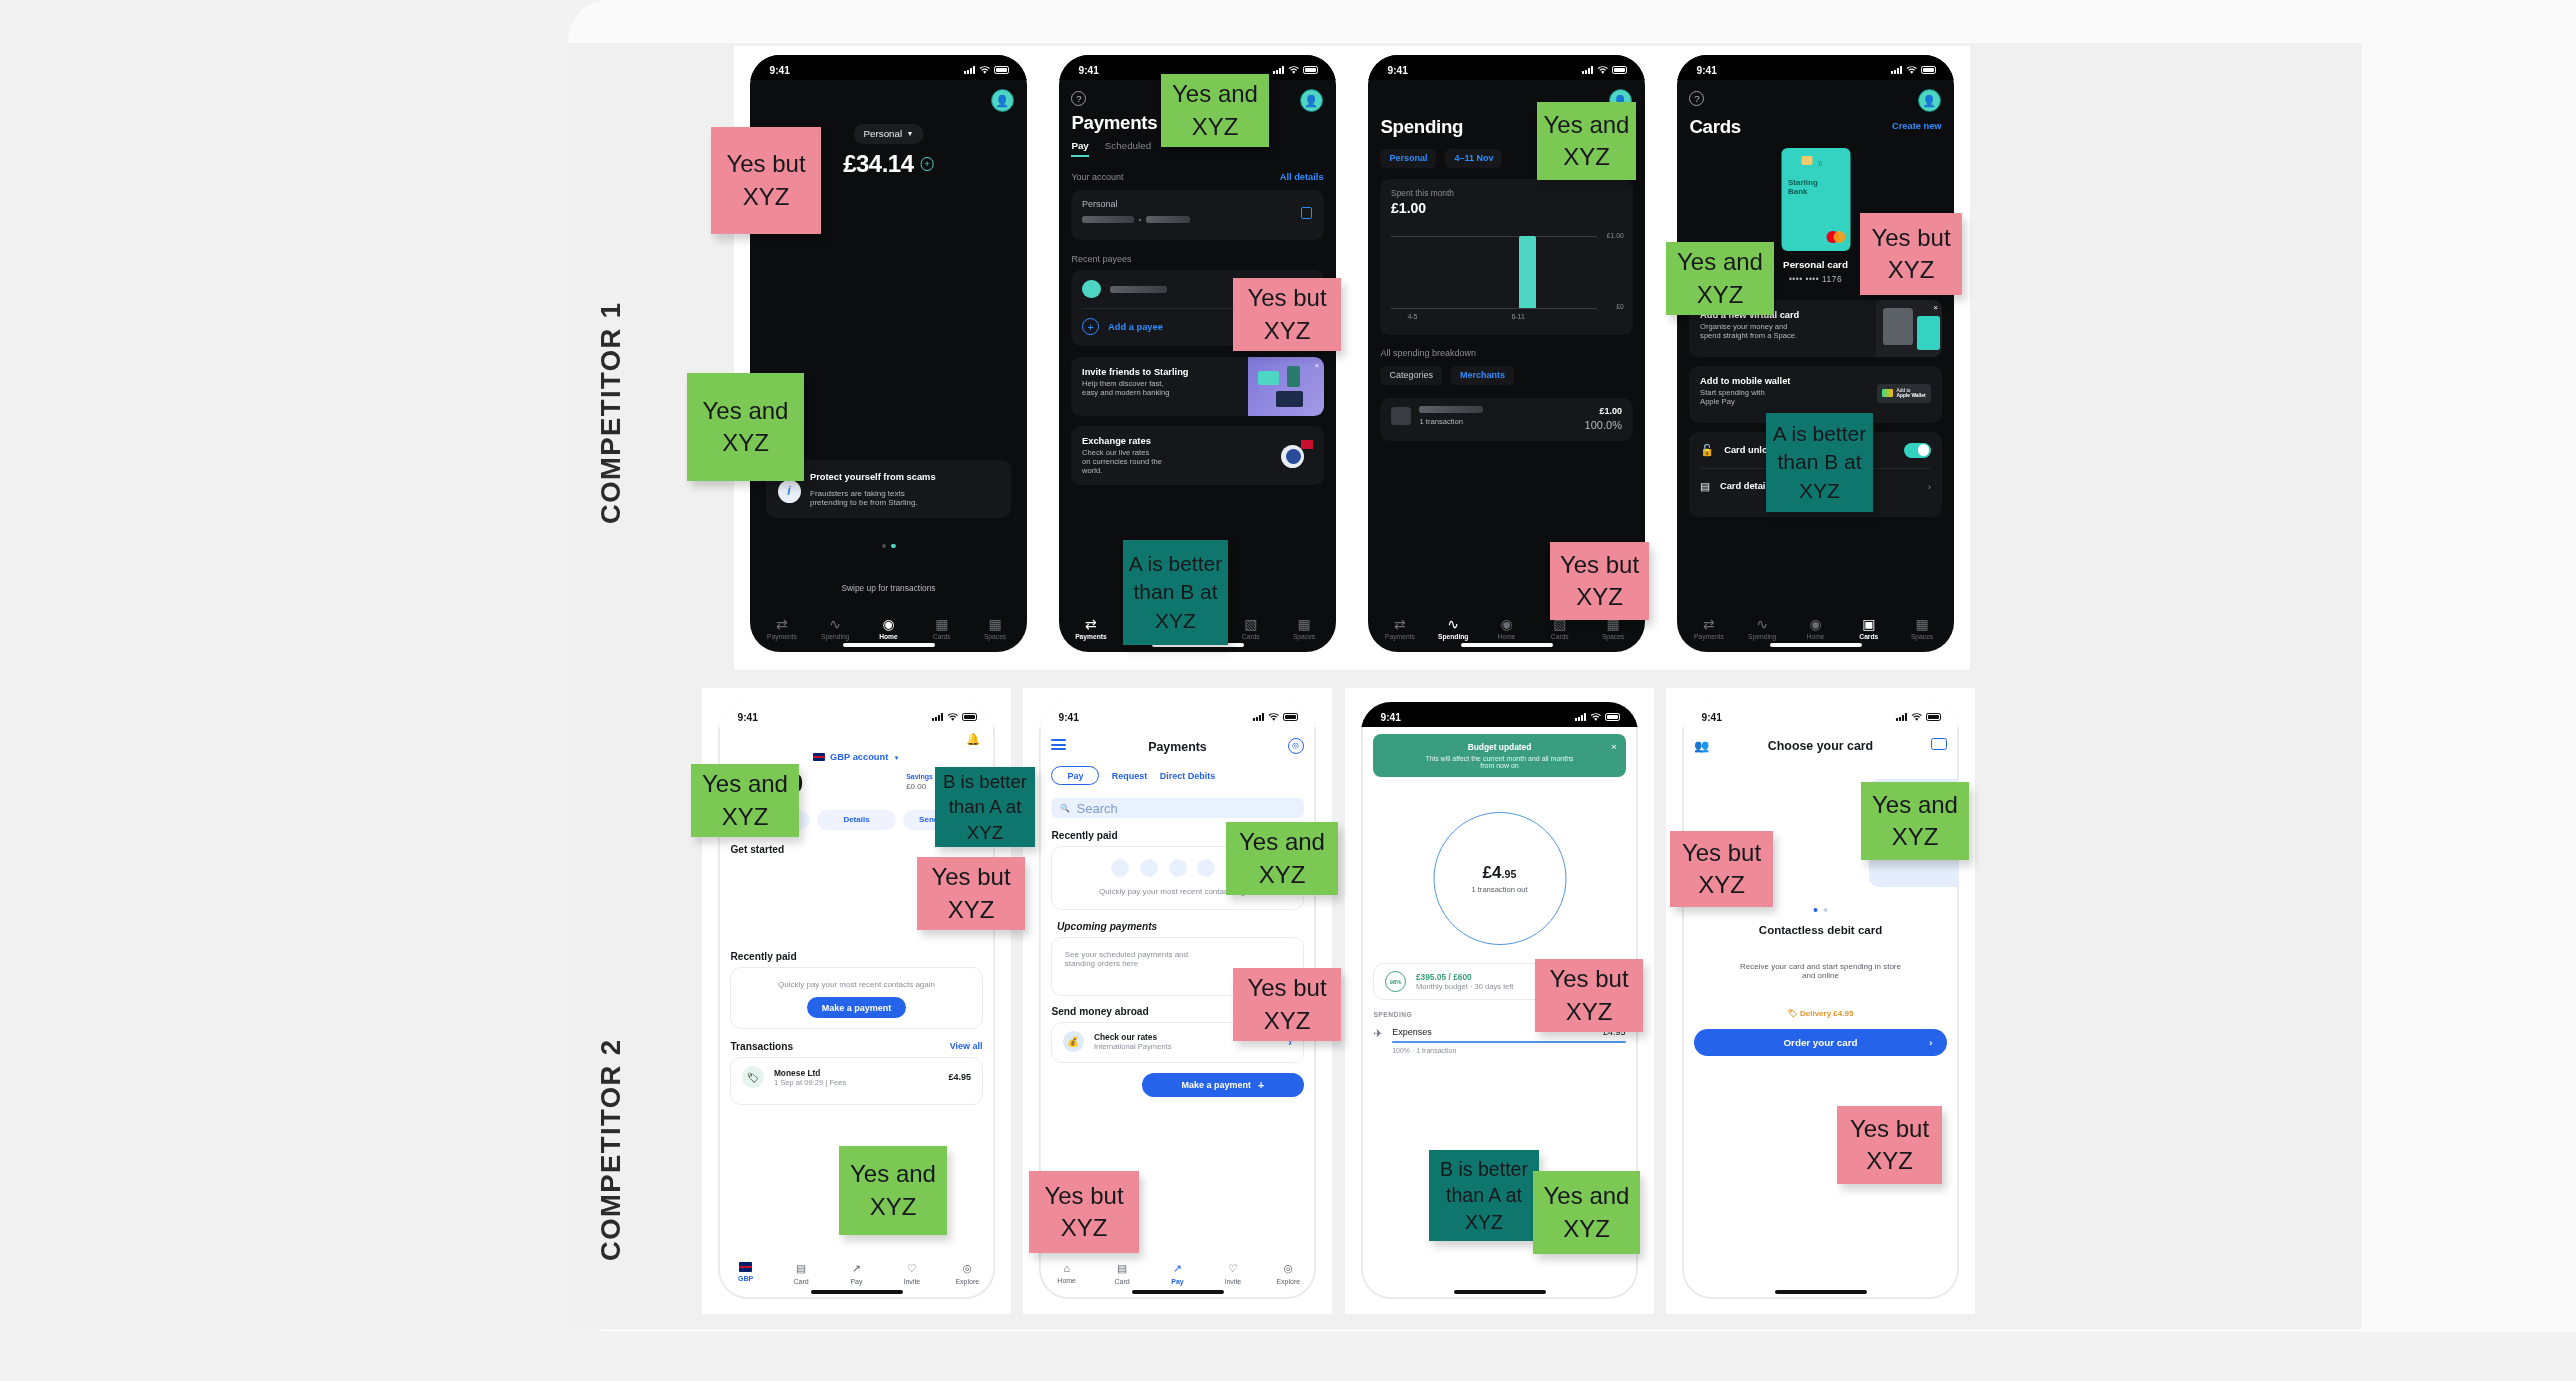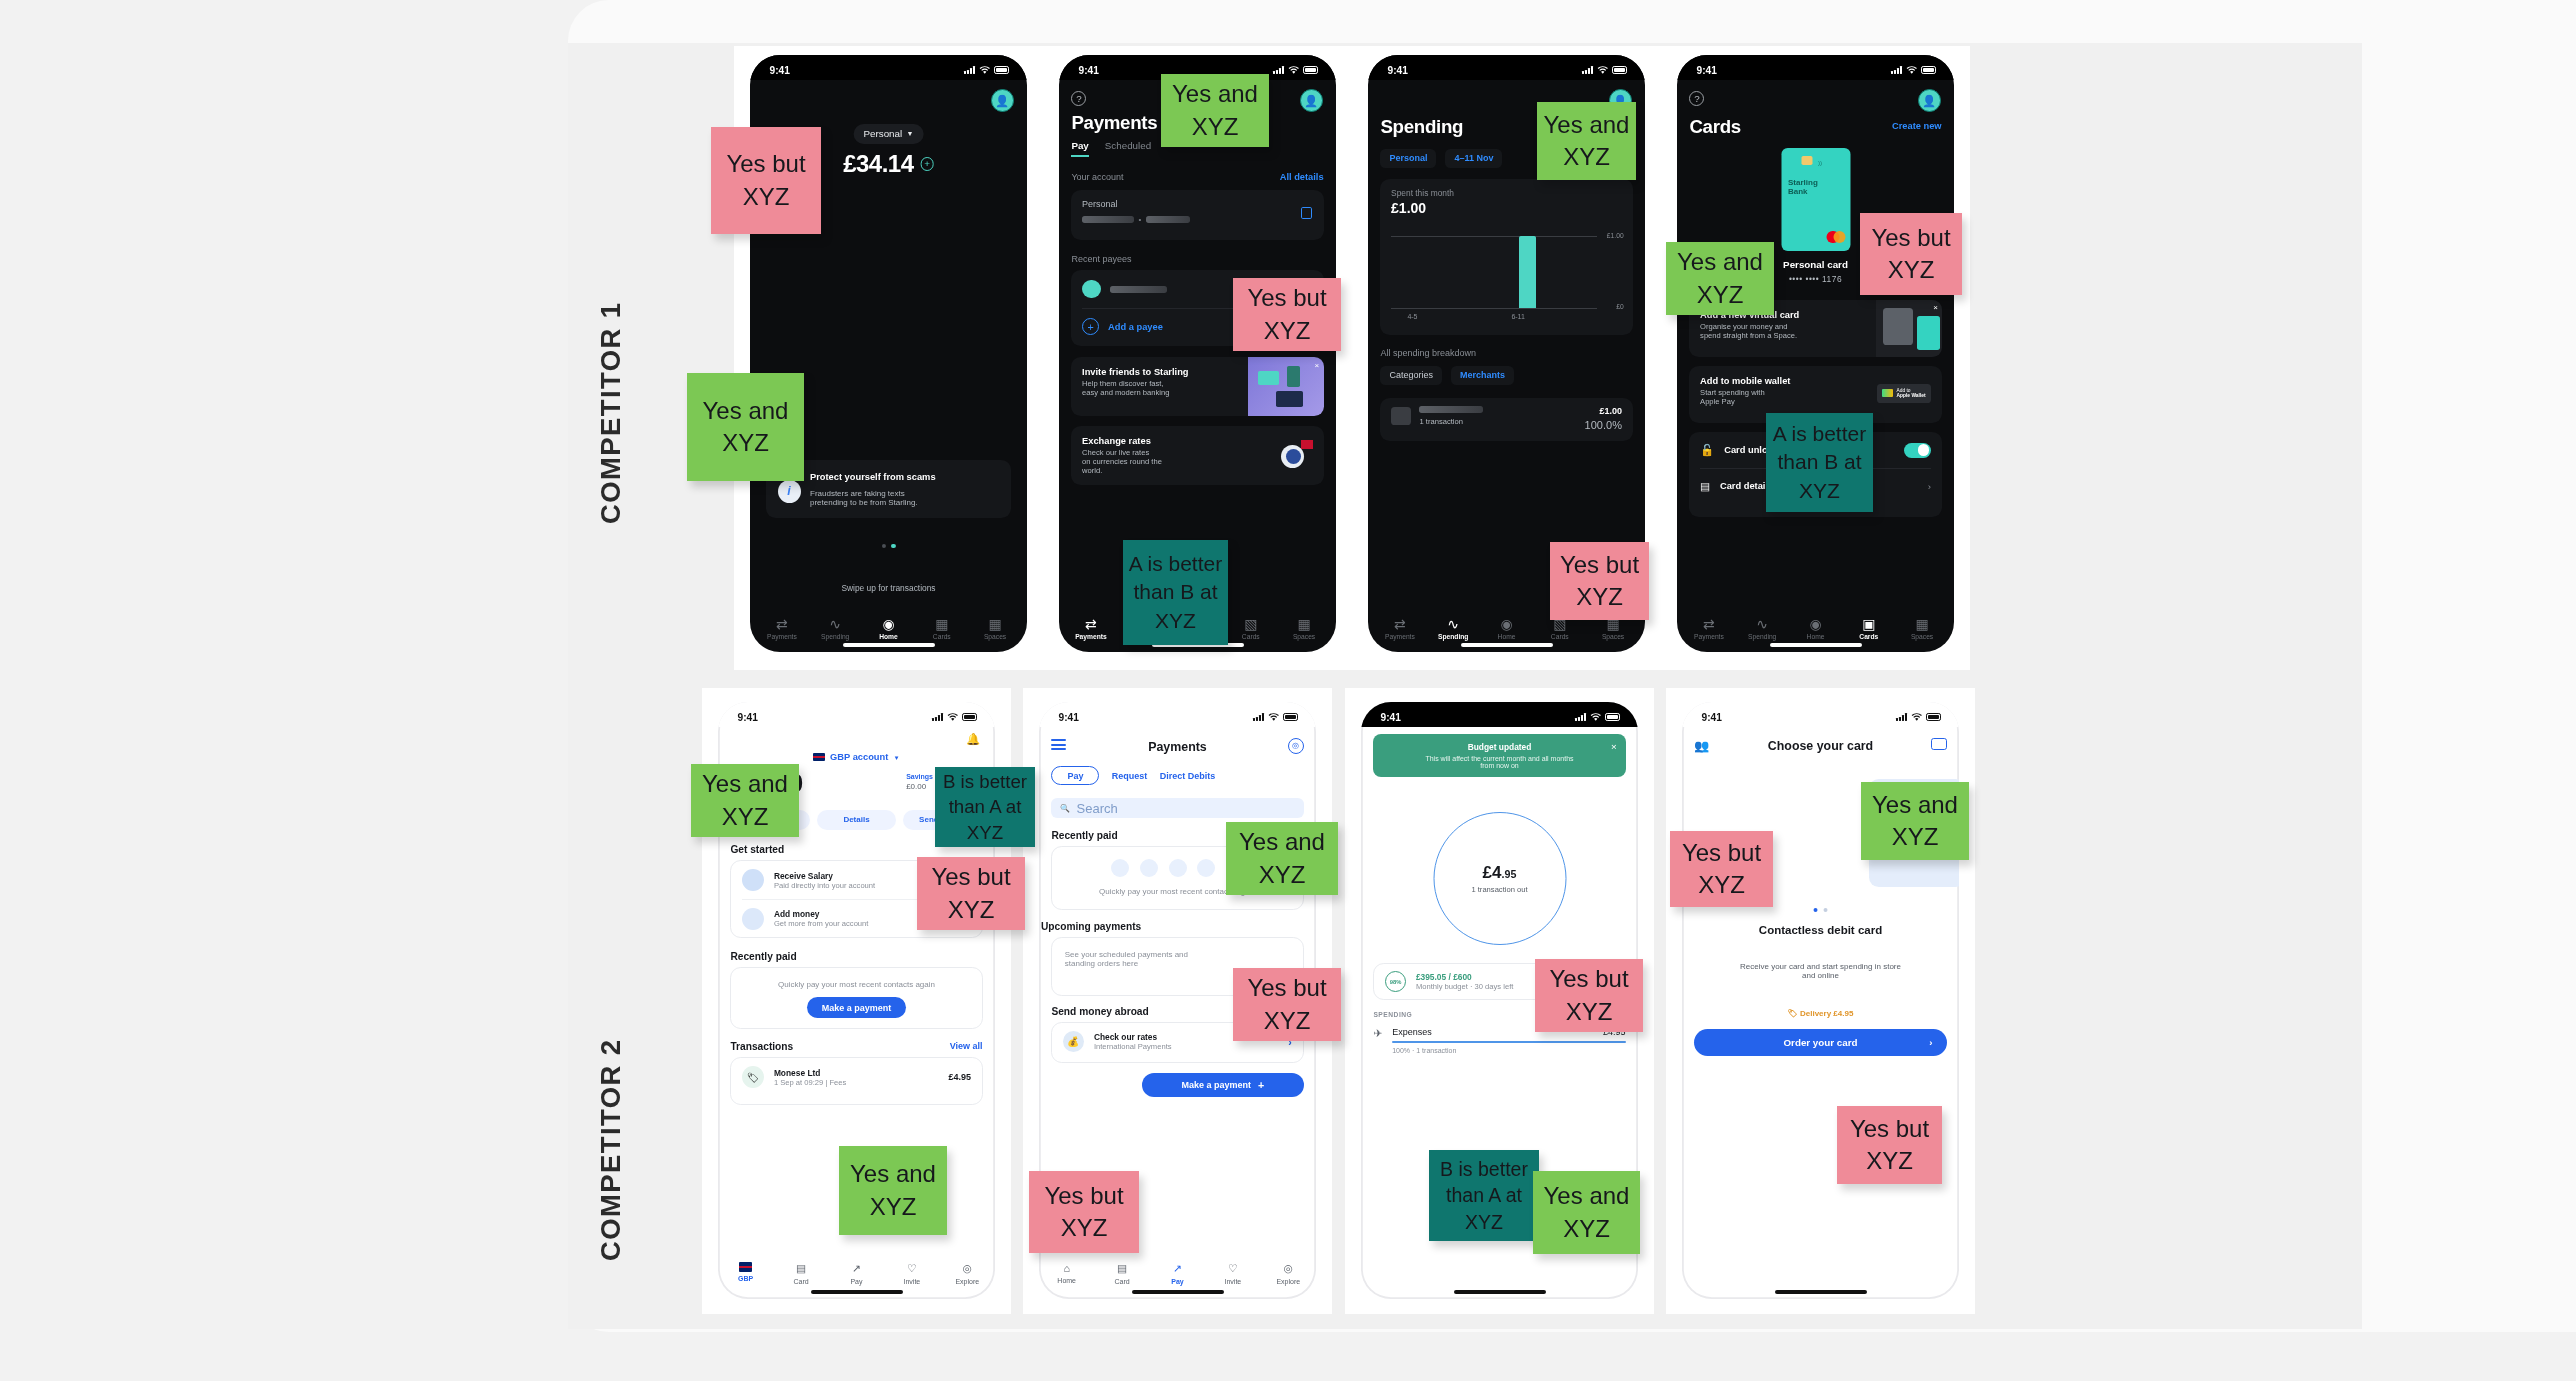--- a/index.html
+++ b/index.html
@@ -563,37 +563,20 @@
       <div style="position:absolute;right:62px;top:46px;text-align:left;">
         <div style="font-size:7px;font-weight:bold;color:#2563eb;">Savings</div>
         <div style="font-size:8px;color:#5a6069;margin-top:1.8px;">£0.00</div>
       </div>
       <div style="position:absolute;left:12.4px;right:12.4px;top:83px;display:flex;gap:7px;">
         <span style="flex:1;background:#eef3ff;border-radius:13.3px;padding:5.3px 0;text-align:center;font-size:8px;font-weight:bold;color:#2563eb;">Add money</span>
         <span style="flex:1;background:#eef3ff;border-radius:13.3px;padding:5.3px 0;text-align:center;font-size:8px;font-weight:bold;color:#2563eb;">Details</span>
         <span style="flex:1;background:#eef3ff;border-radius:13.3px;padding:5.3px 0;text-align:center;font-size:8px;font-weight:bold;color:#2563eb;">Send money</span>
       </div>
       <div class="m-sec" style="position:absolute;left:12.4px;top:117px;">Get started</div>
-      <div class="m-card" style="position:absolute;left:12.4px;right:12.4px;top:133px;height:78px;">
-        <div style="display:flex;align-items:center;gap:9.8px;padding:8px 10.7px;">
-          <span style="width:22px;height:22px;border-radius:50%;background:#cfe0f8;display:block;"></span>
-          <div>
-            <div style="font-size:8.4px;font-weight:bold;color:#16181d;">Receive Salary</div>
-            <div class="m-sub">Paid directly into your account</div>
-          </div>
-        </div>
-        <div style="height:0.9px;background:#eef0f3;margin:0 10.7px;"></div>
-        <div style="display:flex;align-items:center;gap:9.8px;padding:8px 10.7px;">
-          <span style="width:22px;height:22px;border-radius:50%;background:#dce8fa;display:block;"></span>
-          <div>
-            <div style="font-size:8.4px;font-weight:bold;color:#16181d;">Add money</div>
-            <div class="m-sub">Get more from your account</div>
-          </div>
-        </div>
-      </div>
       <div class="m-sec" style="position:absolute;left:12.4px;top:224px;">Recently paid</div>
       <div class="m-card" style="position:absolute;left:12.4px;right:12.4px;top:240px;height:62px;padding:12.4px 0;text-align:center;">
         <div style="font-size:8px;color:#8b9099;">Quickly pay your most recent contacts again</div>
         <div class="m-btn" style="display:inline-block;padding:5.3px 15px;margin-top:8px;">Make a payment</div>
       </div>
       <div class="m-sec" style="position:absolute;left:12.4px;top:314px;">Transactions</div>
       <div style="position:absolute;right:12.4px;top:314px;font-size:9px;font-weight:bold;color:#2563eb;">View all</div>
       <div class="m-card" style="position:absolute;left:12.4px;right:12.4px;top:330px;height:48px;padding:8px 10.7px;">
         <div style="display:flex;align-items:center;gap:9.8px;">
           <span style="width:22px;height:22px;border-radius:50%;background:#e6f4ee;display:flex;align-items:center;justify-content:center;font-size:9.8px;">🏷</span>
@@ -667,21 +650,21 @@
       <div class="m-card" style="position:absolute;left:12.4px;right:12.4px;top:119px;height:64px;">
         <div style="display:flex;justify-content:center;gap:10.7px;padding-top:11.5px;">
           <span style="width:18px;height:18px;border-radius:50%;background:#e8f0fd;display:block;"></span>
           <span style="width:18px;height:18px;border-radius:50%;background:#e8f0fd;display:block;"></span>
           <span style="width:18px;height:18px;border-radius:50%;background:#e8f0fd;display:block;"></span>
           <span style="width:18px;height:18px;border-radius:50%;background:#e8f0fd;display:block;"></span>
           <span style="width:18px;height:18px;border-radius:50%;background:#e8f0fd;display:block;"></span>
         </div>
         <div style="text-align:center;font-size:8px;color:#8b9099;margin-top:10.7px;">Quickly pay your most recent contacts again</div>
       </div>
-      <div class="m-sec" style="position:absolute;left:2px;top:194px;">Upcoming payments</div>
+      <div class="m-sec" style="position:absolute;left:18px;top:194px;font-style:italic;">Upcoming payments</div>
       <div class="m-card" style="position:absolute;left:12.4px;right:12.4px;top:210px;height:59px;padding:12.4px;">
         <div style="font-size:8px;color:#8b9099;">See your scheduled payments and</div>
         <div style="font-size:8px;color:#8b9099;">standing orders here</div>
       </div>
       <div class="m-sec" style="position:absolute;left:12.4px;top:279px;">Send money abroad</div>
       <div class="m-card" style="position:absolute;left:12.4px;right:12.4px;top:295px;height:41px;padding:8px 10.7px;">
         <div style="display:flex;align-items:center;gap:9.8px;">
           <span style="width:21px;height:21px;border-radius:50%;background:#dfeaf7;display:flex;align-items:center;justify-content:center;font-size:9.8px;">💰</span>
           <div>
             <div style="font-size:8.4px;font-weight:bold;color:#16181d;">Check our rates</div>

